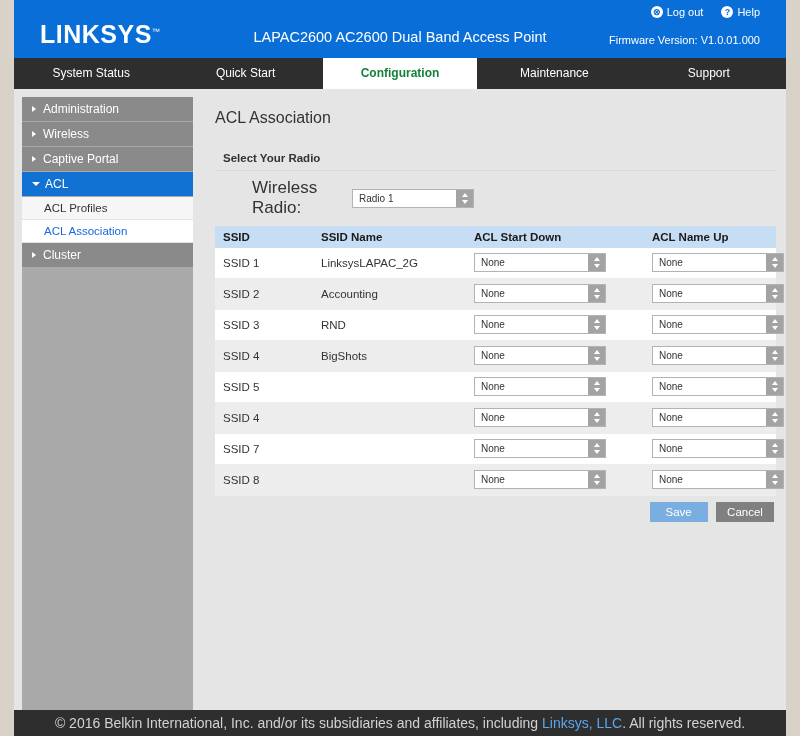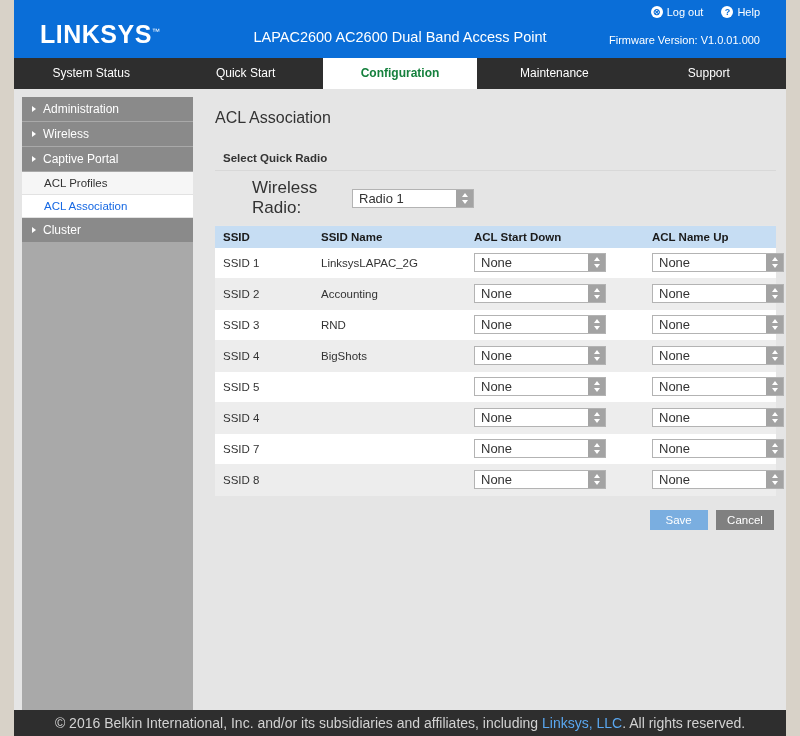--- a/index.html
+++ b/index.html
@@ -216,21 +216,21 @@
     height: 19px;
     border: 1px solid #b3b3b3;
     background: #ffffff;
     box-sizing: border-box;
   }
   .spin .val {
     display: block;
     height: 17px;
     line-height: 17px;
     padding-left: 6px;
-    font-size: 13px;
+    font-size: 10px;
     color: #333333;
     padding-right: 22px;
     white-space: nowrap;
     overflow: hidden;
   }
   .spin .btn {
     position: absolute;
     right: 0; top: 0;
     width: 17px;
     height: 17px;
@@ -280,21 +280,21 @@
     height: 19px;
   }
   table.acl tr.odd td { background: #ffffff; }
   table.acl tr.even td { background: #ededed; }
   .col-ssid { width: 90px; }
   .col-name { width: 145px; }
   .col-down { width: 170px; }
   .col-up   { width: auto; }
 
   .btn-row {
-    margin-top: 14px;
+    margin-top: 6px;
     margin-right: 2px;
     text-align: right;
   }
   .btn {
     display: inline-block;
     width: 58px;
     height: 20px;
     line-height: 20px;
     text-align: center;
     font-size: 11.5px;
@@ -362,33 +362,37 @@
         <span>Administration</span>
       </div>
       <div class="side-item">
         <span class="caret"></span>
         <span>Wireless</span>
       </div>
       <div class="side-item">
         <span class="caret"></span>
         <span>Captive Portal</span>
       </div>
+      <div class="side-item sel">
+        <span class="caret down"></span>
+        <span>ACL</span>
+      </div>
       <div class="sub-item">ACL Profiles</div>
       <div class="sub-item sel">ACL Association</div>
       <div class="side-item">
         <span class="caret"></span>
         <span>Cluster</span>
       </div>
     </div>
 
     <div class="content">
       <h1 class="page-title">ACL Association</h1>
 
       <div class="panel">
-        <div class="panel-head">Select Quick Radio</div>
+        <div class="panel-head">Select Your Radio</div>
 
         <div class="radio-row">
           <span class="radio-label">Wireless Radio:</span>
           <span class="spin spin-radio">
             <span class="val">Radio 1</span>
             <span class="btn">
               <span class="up"></span>
               <span class="dn"></span>
             </span>
           </span>

